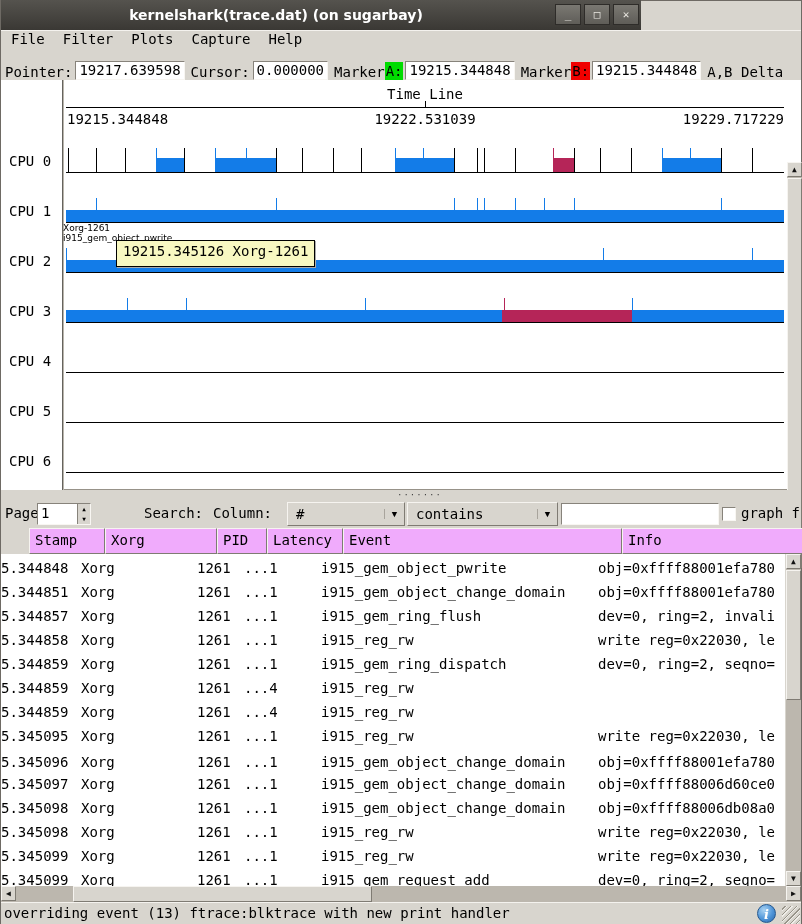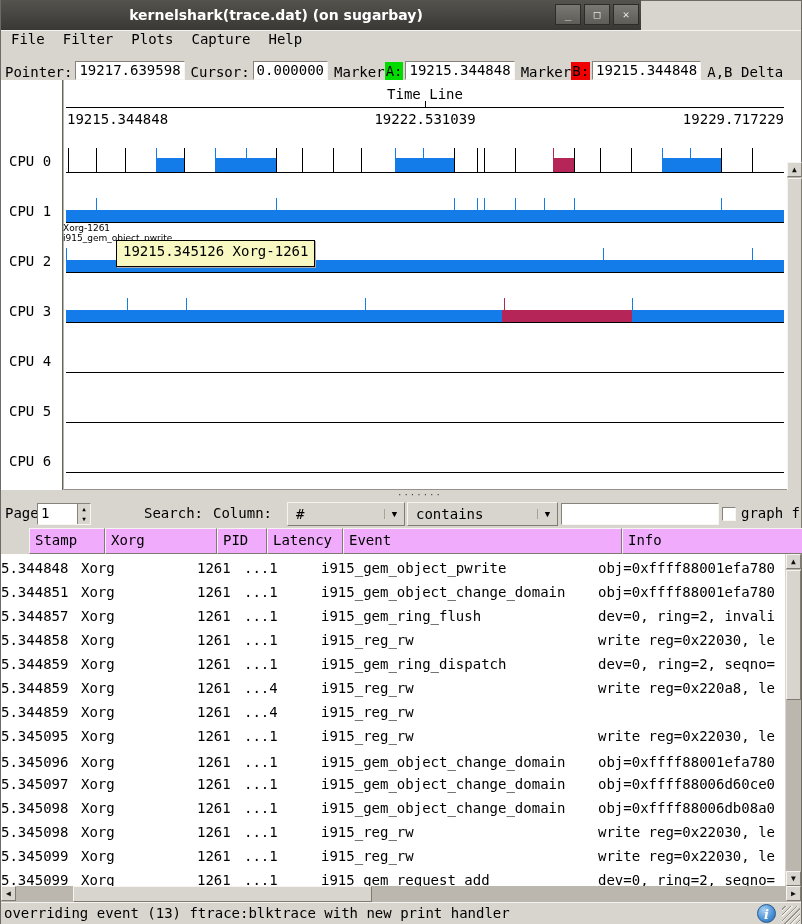--- a/index.html
+++ b/index.html
@@ -311,21 +311,20 @@
         <span class="td c3">...1</span>
         <span class="td c4">i915_gem_ring_dispatch</span>
         <span class="td c5">dev=0, ring=2, seqno=</span>
       </div>
       <div class="trow" style="top: 122px;">
         <span class="td c0">5.344859</span>
         <span class="td c1">Xorg</span>
         <span class="td c2">1261</span>
         <span class="td c3">...4</span>
         <span class="td c4">i915_reg_rw</span>
-        <span class="td c5">write reg=0x220a8, le</span>
       </div>
       <div class="trow" style="top: 146px;">
         <span class="td c0">5.344859</span>
         <span class="td c1">Xorg</span>
         <span class="td c2">1261</span>
         <span class="td c3">...4</span>
         <span class="td c4">i915_reg_rw</span>
       </div>
       <div class="trow" style="top: 170px;">
         <span class="td c0">5.345095</span>

